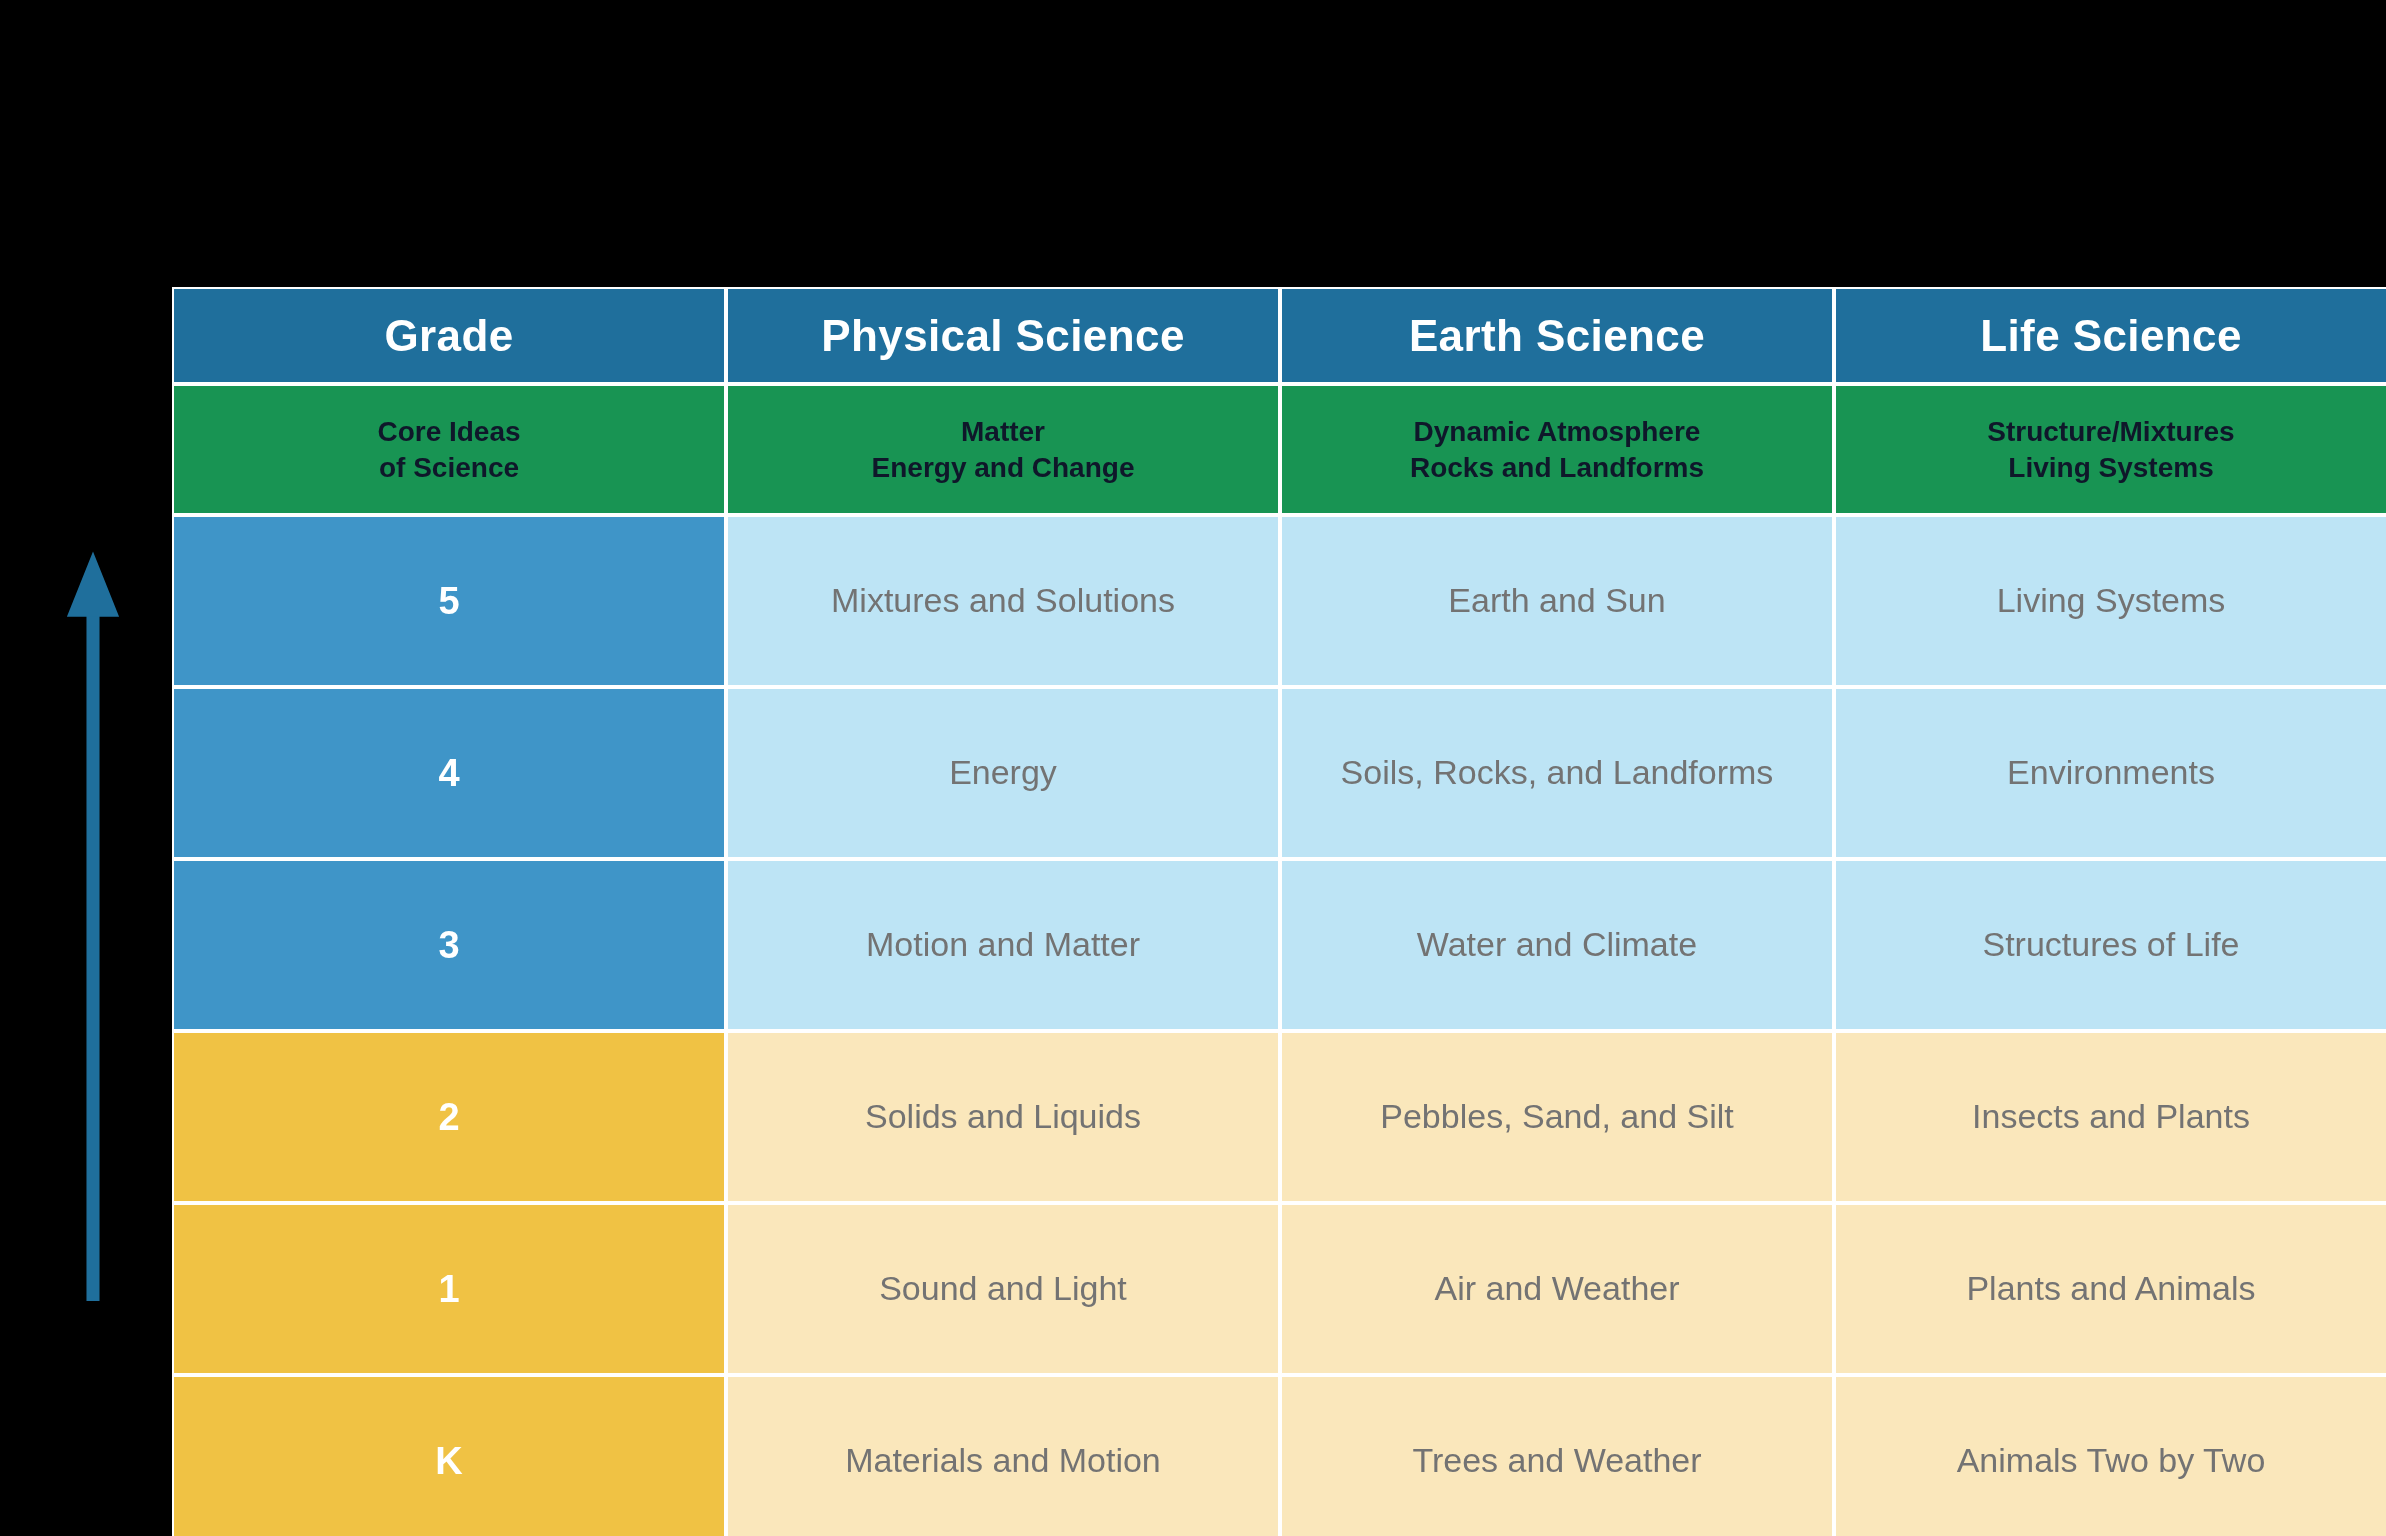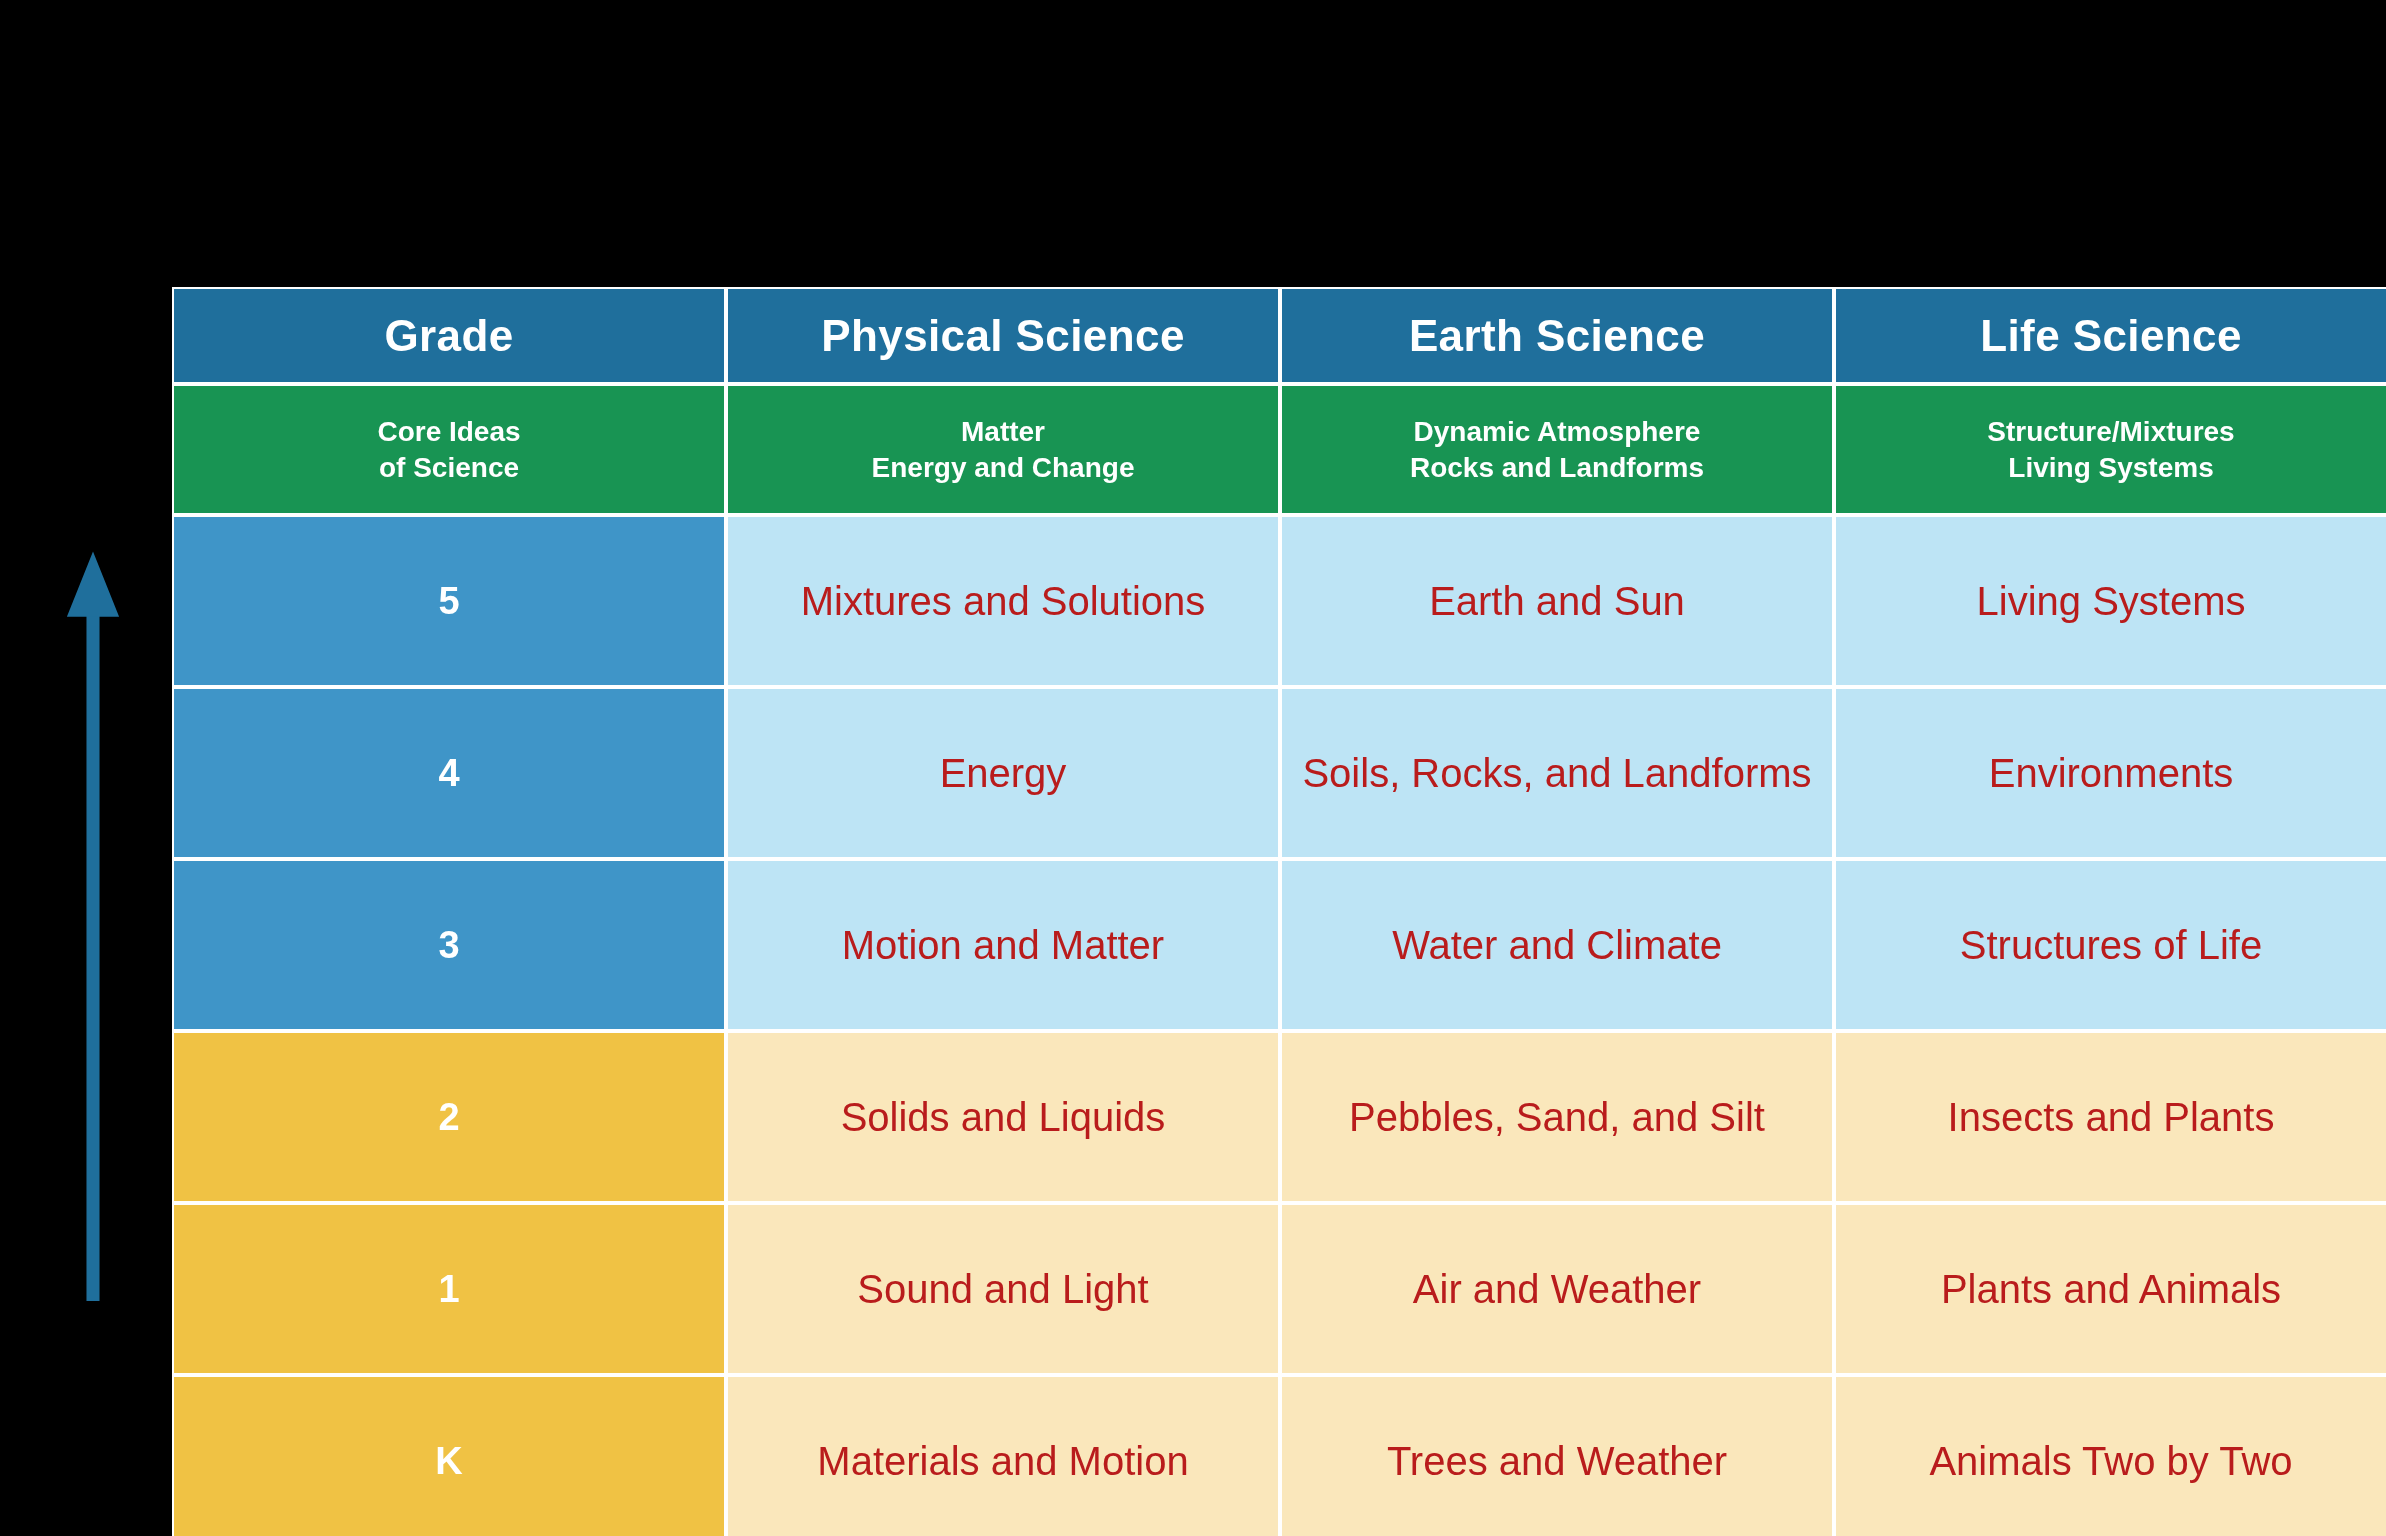--- a/index.html
+++ b/index.html
@@ -60,42 +60,42 @@
     color: #ffffff;
     font-size: 44px;
     font-weight: bold;
     letter-spacing: 0.4px;
     height: 93px;
   }
 
   
   .hdr2 {
     background: #189453;
-    color: #ffffff;
+    color: #0f172a;
     font-size: 28px;
     font-weight: bold;
     line-height: 1.28;
     height: 116px;
     padding: 5.6px 9.3px !important;
   }
 
   
   .grade {
     color: #ffffff;
     font-size: 38px;
     font-weight: bold;
     height: 168px;
   }
   .grade.upper { background: #3f95c8; }
   .grade.lower { background: #f0c244; }
 
   
   .cell {
-    font-size: 40px;
-    color: #b91c1c;
+    font-size: 34px;
+    color: #737373;
     line-height: 1.22;
     padding: 5.6px 13px !important;
   }
   .cell.upper { background: #bde4f5; }
   .cell.lower { background: #fae7bb; }
 </style>
 </head>
 <body>
 
 <div id="stage">

